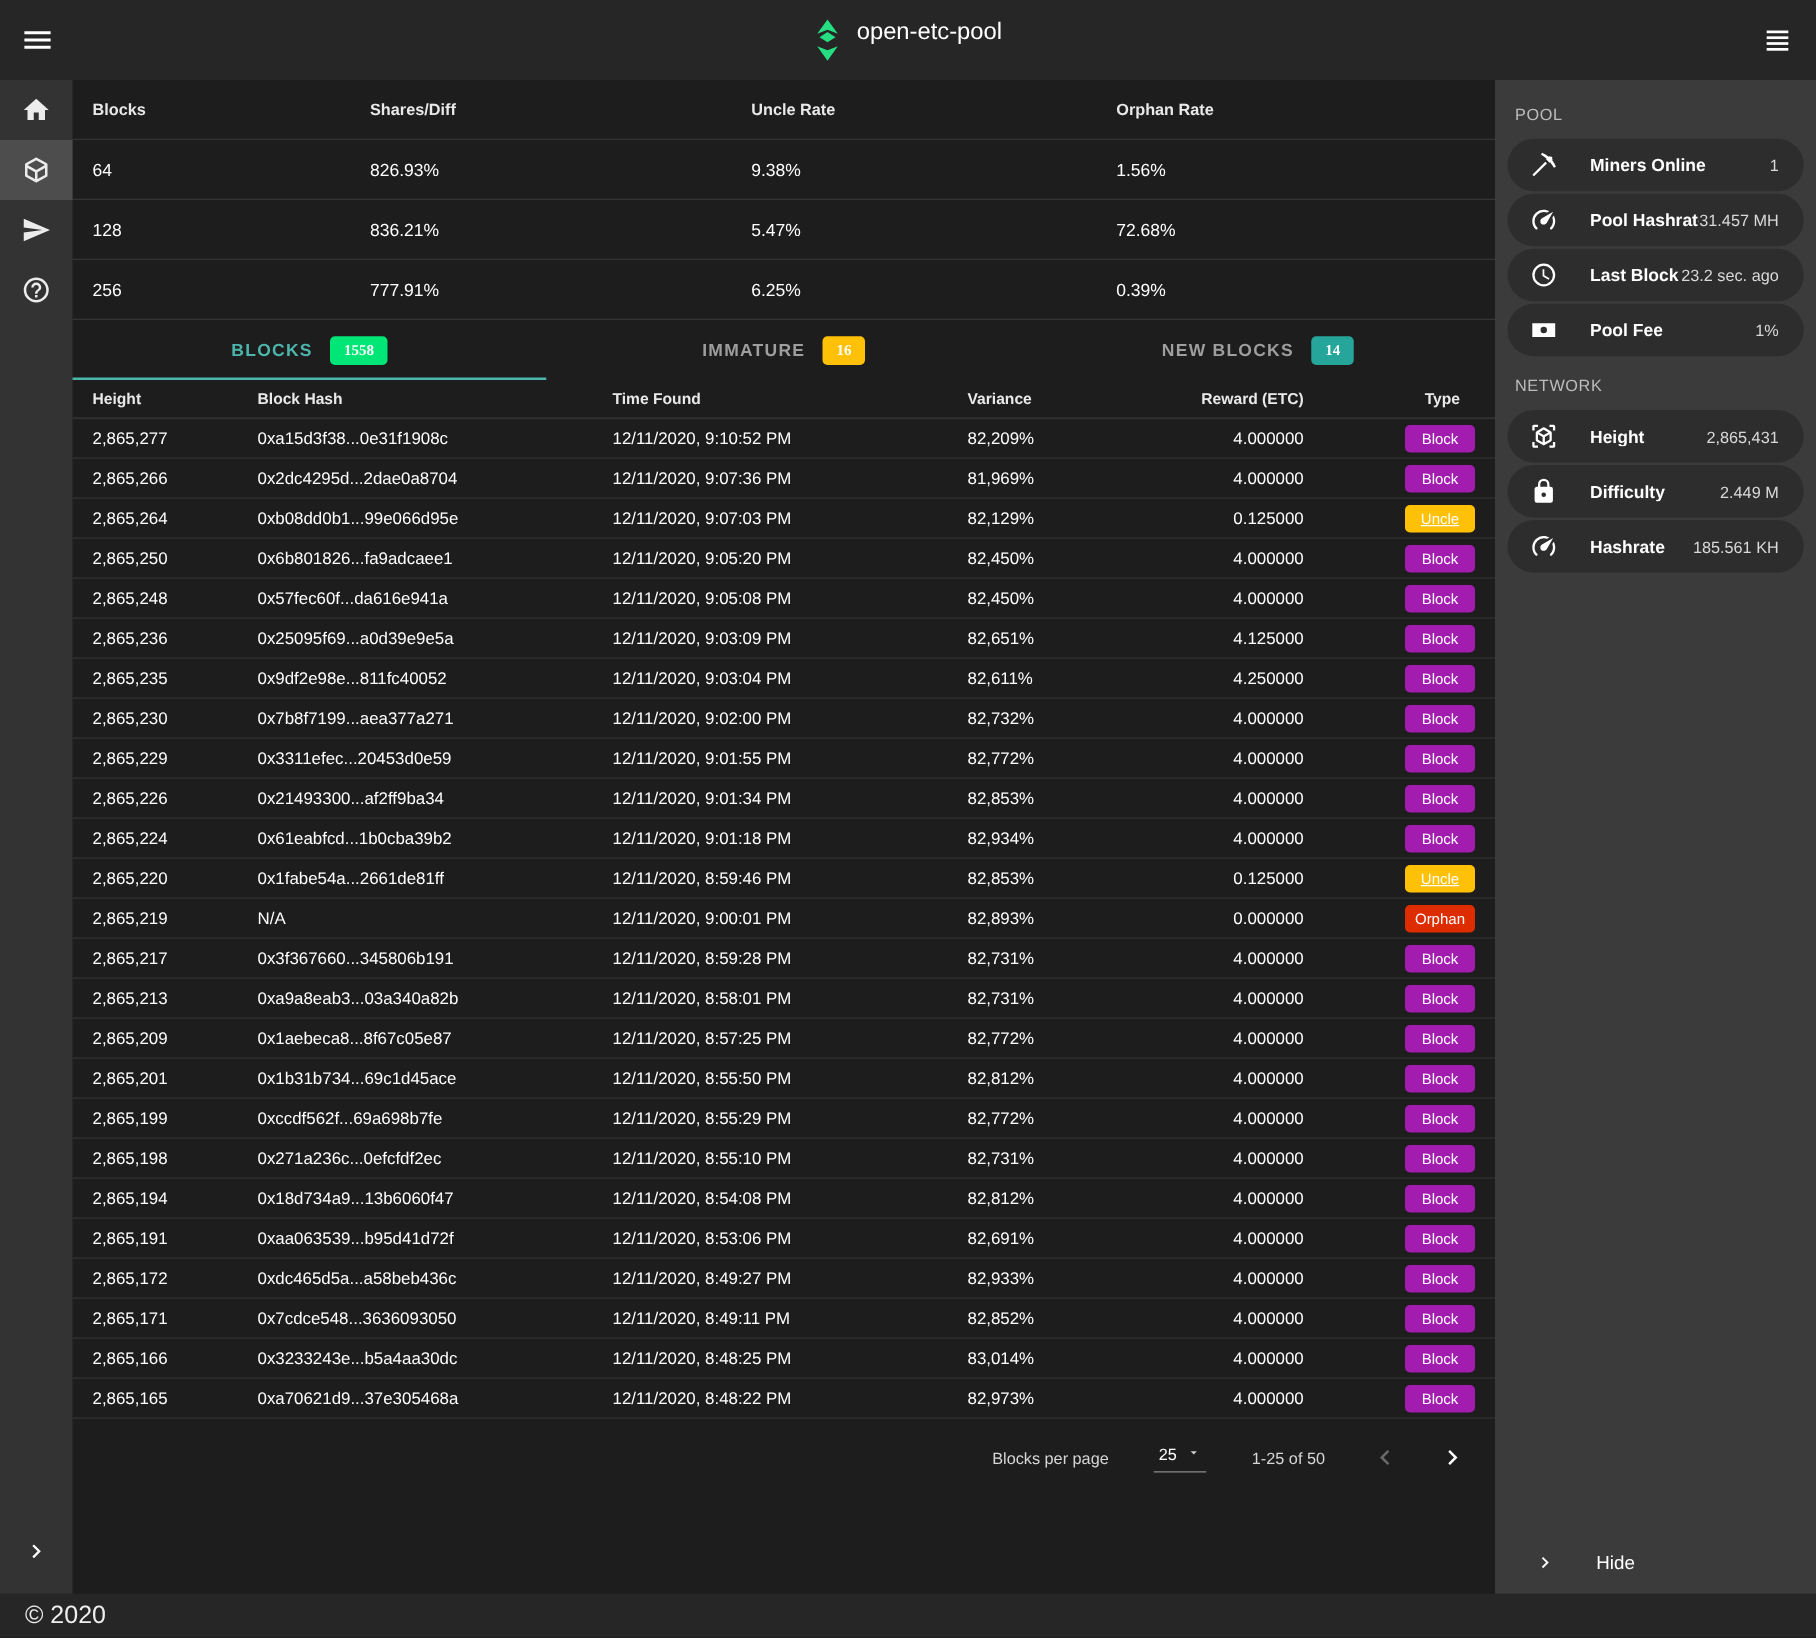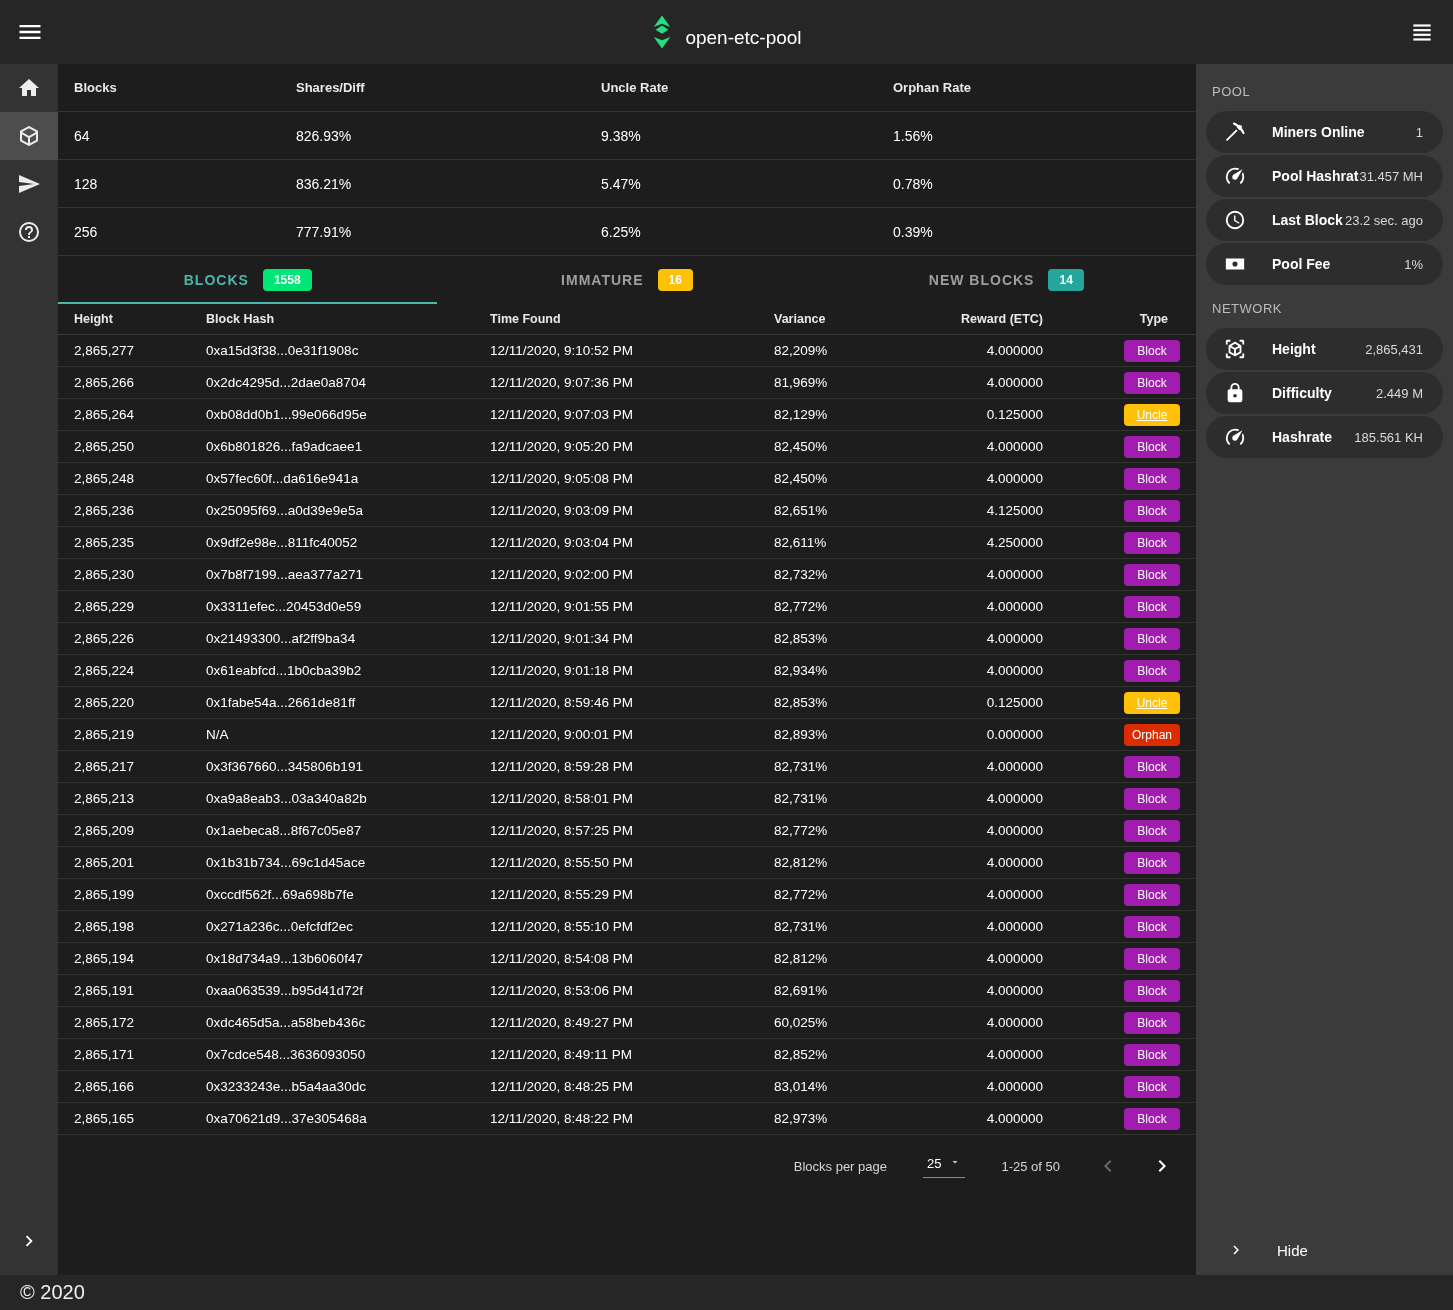--- a/index.html
+++ b/index.html
@@ -2,21 +2,21 @@
 <html><head>
 <meta charset="utf-8">
 <style>
   * { margin:0; padding:0; box-sizing:border-box; }
   html,body { width:1453px; height:1310px; background:#1d1d1d; font-family:"Liberation Sans", sans-serif; overflow:hidden; }
   .app { width:1453px; height:1310px; display:flex; flex-direction:column; }
 
   
   .topbar { height:64px; background:#262626; display:flex; align-items:center; position:relative; flex:0 0 auto; }
   .hamburger { width:28px; height:28px; color:#fff; margin-left:16px; cursor:pointer; }
-  .topbar-center { position:absolute; left:0; right:0; display:flex; align-items:flex-end; justify-content:center; gap:12px; pointer-events:none; }
+  .topbar-center { position:absolute; left:0; right:0; display:flex; align-items:flex-start; justify-content:center; gap:12px; pointer-events:none; }
   .logo { width:22px; height:34px; }
   .app-title { color:#fff; font-size:19px; }
   .topbar-right { margin-left:auto; margin-right:18px; width:26px; height:26px; color:#fff; cursor:pointer; }
 
   
   .body-row { flex:1 1 auto; display:flex; min-height:0; }
 
   
   .leftnav { width:58px; background:#333333; display:flex; flex-direction:column; position:relative; flex:0 0 auto; }
   .nav-item { width:58px; height:48px; display:flex; align-items:center; justify-content:center; color:#ececec; cursor:pointer; }
@@ -30,21 +30,21 @@
 
   .stats-grid { display:grid; grid-template-columns:222px 305px 292px 1fr; padding:0 16px; align-items:center; }
   .stats-header { height:48px; border-bottom:1px solid #343434; color:#e9e9e9; font-weight:bold; font-size:13px; }
   .stats-row { height:48px; border-bottom:1px solid #343434; color:#fff; font-size:14px; }
 
   
   .tabs { height:48px; display:flex; }
   .tab { flex:1 1 33.33%; display:flex; align-items:center; justify-content:center; gap:14px; position:relative; cursor:pointer; letter-spacing:1px; font-size:14px; font-weight:bold; color:#9e9e9e; }
   .tab.active { color:#4db6ac; }
   .tab.active::after { content:""; position:absolute; left:0; right:0; bottom:0; height:2px; background:#4db6ac; }
-  .badge { border-radius:4px; padding:4px 11px; font-size:12px; font-weight:bold; color:#fff; letter-spacing:0; }
+  .badge { border-radius:4px; padding:4px 11px; font-size:12px; font-weight:bold; color:#fff; letter-spacing:0;font-family:Liberation Serif, serif; }
   .badge-green { background:#00e676; }
   .badge-amber { background:#ffc107; }
   .badge-teal { background:#26a69a; }
 
   
   .t-grid { display:grid; grid-template-columns:132px 284px 268px 54px 231px 1fr; padding:0 16px; align-items:center; }
   .t-head { height:31px; border-bottom:1px solid #3a3a3a; color:#e9e9e9; font-weight:bold; font-size:12.5px; }
   .t-row { height:32px; border-bottom:1px solid #323232; color:#fff; font-size:13.5px; }
   .col.var, .col.rew { text-align:right;margin-left:16px; }
   .col.type { text-align:right; }
@@ -145,21 +145,21 @@
           <div>64</div>
           <div>826.93%</div>
           <div>9.38%</div>
           <div>1.56%</div>
         </div>
 
         <div class="stats-grid stats-row">
           <div>128</div>
           <div>836.21%</div>
           <div>5.47%</div>
-          <div>0.78%</div>
+          <div>72.68%</div>
         </div>
 
         <div class="stats-grid stats-row">
           <div>256</div>
           <div>777.91%</div>
           <div>6.25%</div>
           <div>0.39%</div>
         </div>
 
       <div class="tabs">
@@ -372,21 +372,21 @@
           <div class="col">12/11/2020, 8:53:06 PM</div>
           <div class="col var">82,691%</div>
           <div class="col rew">4.000000</div>
           <div class="col type"><span class="chip chip-block">Block</span></div>
         </div>
 
         <div class="t-grid t-row">
           <div class="col">2,865,172</div>
           <div class="col">0xdc465d5a...a58beb436c</div>
           <div class="col">12/11/2020, 8:49:27 PM</div>
-          <div class="col var">60,025%</div>
+          <div class="col var">82,933%</div>
           <div class="col rew">4.000000</div>
           <div class="col type"><span class="chip chip-block">Block</span></div>
         </div>
 
         <div class="t-grid t-row">
           <div class="col">2,865,171</div>
           <div class="col">0x7cdce548...3636093050</div>
           <div class="col">12/11/2020, 8:49:11 PM</div>
           <div class="col var">82,852%</div>
           <div class="col rew">4.000000</div>

